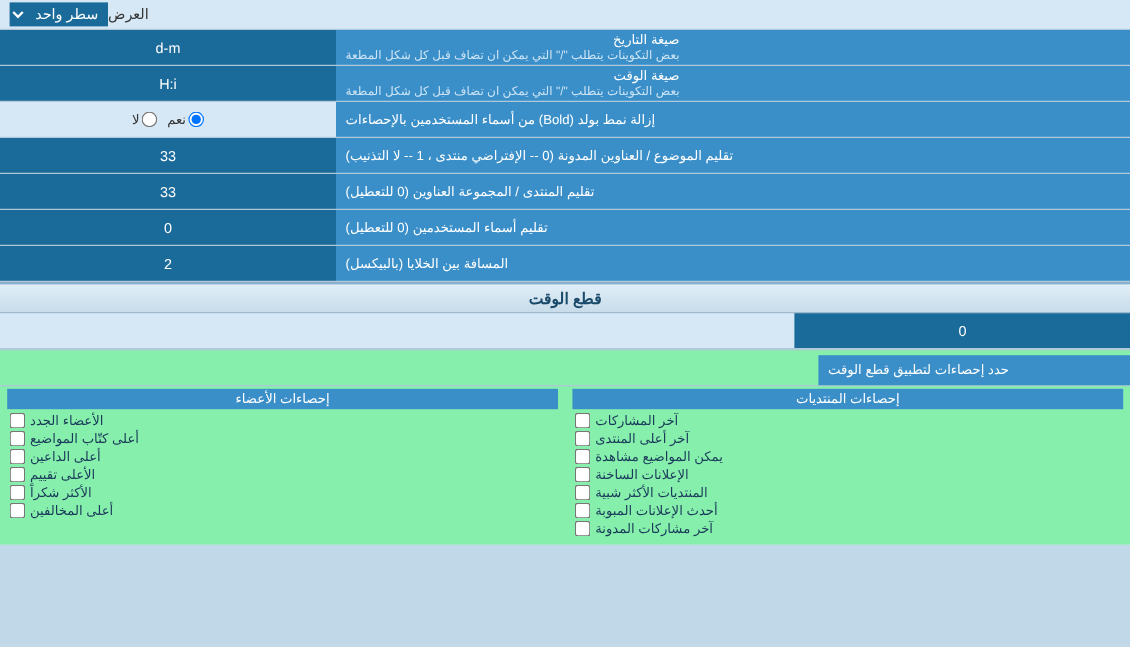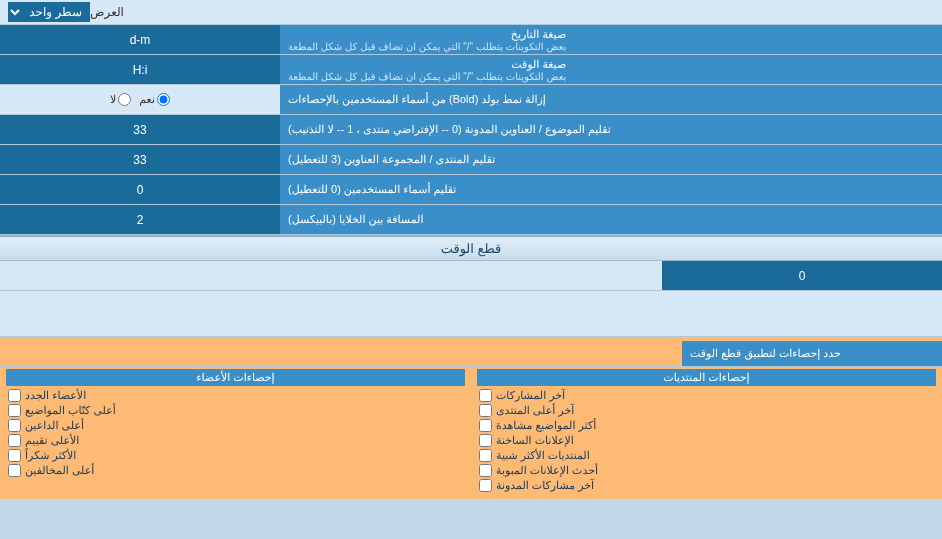--- a/index.html
+++ b/index.html
@@ -109,30 +109,29 @@
     }
 
     
     .section-header {
       background: linear-gradient(to bottom, #e0eef8, #c8dcea);
       border-bottom: 1px solid #a0b8cc;
       border-top: 2px solid #8ab0cc;
       padding: 4px 8px;
       text-align: center;
       font-size: 13px;
-      font-weight: normal;
+      font-weight: bold;
       color: #1a4a6a;
     }
 
     
     .checkboxes-area {
-      background: #fdba74;
+      background: #86efac;
       border-top: 1px solid #b0c8d8;
       padding: 4px 0;
-      margin-top: 45px;
     }
 
     .checkboxes-top-row {
       display: flex;
       border-bottom: 1px solid #b0c8d8;
       min-height: 26px;
     }
 
     .checkboxes-top-label {
       background: #3a8fc9;
@@ -242,21 +241,21 @@
     <div class="row-label">
       <span>تقليم الموضوع / العناوين المدونة (0 -- الإفتراضي منتدى ، 1 -- لا التذنيب)</span>
     </div>
     <div class="row-input">
       <input type="text" value="33" style="">
     </div>
   </div>
 
   <div class="row">
     <div class="row-label">
-      <span>تقليم المنتدى / المجموعة العناوين (3 للتعطيل)</span>
+      <span>تقليم المنتدى / المجموعة العناوين (0 للتعطيل)</span>
     </div>
     <div class="row-input">
       <input type="text" value="33" style="">
     </div>
   </div>
 
   <div class="row">
     <div class="row-label">
       <span>تقليم أسماء المستخدمين (0 للتعطيل)</span>
     </div>
@@ -297,21 +296,21 @@
         <div class="cb-column-header">إحصاءات المنتديات</div>
         <div class="cb-item">
           <span>آخر المشاركات</span>
           <input type="checkbox" style="">
         </div>
         <div class="cb-item">
           <span>آخر أعلى المنتدى</span>
           <input type="checkbox" style="">
         </div>
         <div class="cb-item">
-          <span>أكثر المواضيع مشاهدة</span>
+          <span>يمكن المواضيع مشاهدة</span>
           <input type="checkbox" style="">
         </div>
         <div class="cb-item">
           <span>الإعلانات الساخنة</span>
           <input type="checkbox" style="">
         </div>
         <div class="cb-item">
           <span>المنتديات الأكثر شبية</span>
           <input type="checkbox" style="">
         </div>

